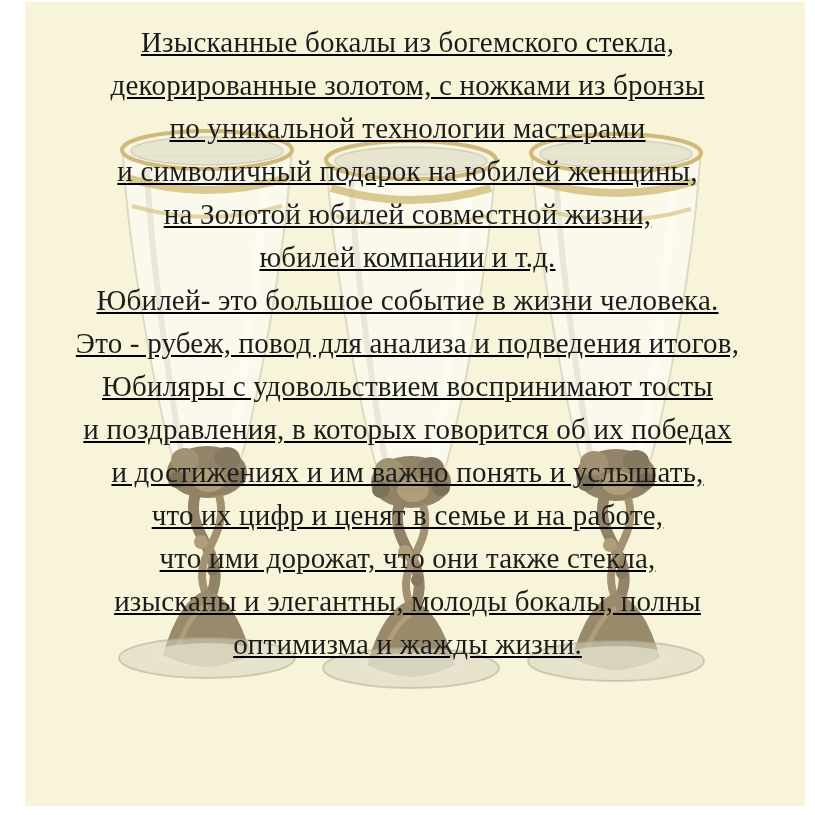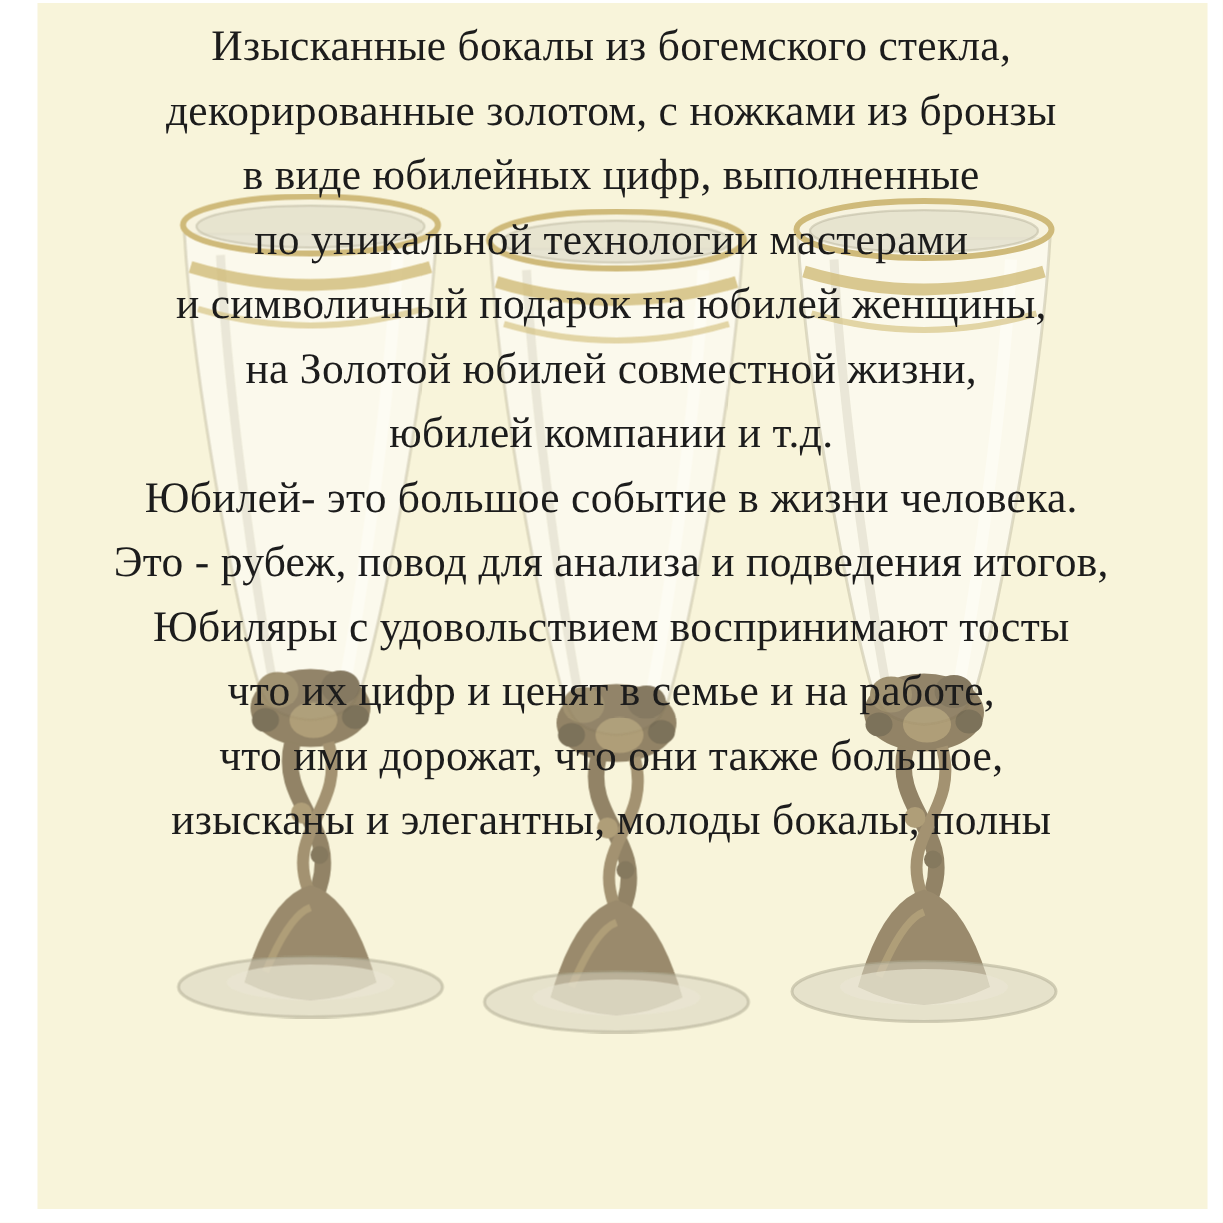--- a/index.html
+++ b/index.html
@@ -31,22 +31,23 @@
     top: -2px;
     width: 815px;
     height: 815px;
   }
   .text-layer {
     position: absolute;
     left: -25px;
     top: -2px;
     width: 815px;
     height: 815px;
-    padding-top: 10px;
+    padding-top: 21px;
     box-sizing: border-box;
+    text-decoration: underline;
   }
   .line {
     width: 815px;
     height: 43px;
     line-height: 43px;
     text-align: center;
     font-size: 29px;
     color: #1c1c1c;
     white-space: nowrap;
     letter-spacing: 0.2px;
@@ -102,27 +103,29 @@
       <g opacity="0.78">
         <use href="#flute" transform="translate(207,150)"></use>
         <use href="#flute" transform="translate(411,160)"></use>
         <use href="#flute" transform="translate(616,153)"></use>
       </g>
     </svg>
 
     <div class="text-layer">
       <div class="line">Изысканные бокалы из богемского стекла,</div>
       <div class="line">декорированные золотом, с ножками из бронзы</div>
-      <div class="line">в виде юбилейных цифр, выполненные</div>
       <div class="line">по уникальной технологии мастерами</div>
       <div class="line">и символичный подарок на юбилей женщины,</div>
       <div class="line">на Золотой юбилей совместной жизни,</div>
       <div class="line">юбилей компании и т.д.</div>
       <div class="line">Юбилей- это большое событие в жизни человека.</div>
       <div class="line">Это - рубеж, повод для анализа и подведения итогов,</div>
       <div class="line">Юбиляры с удовольствием воспринимают тосты</div>
+      <div class="line">и поздравления, в которых говорится об их победах</div>
+      <div class="line">и достижениях и им важно понять и услышать,</div>
       <div class="line">что их цифр и ценят в семье и на работе,</div>
-      <div class="line">что ими дорожат, что они также большое,</div>
+      <div class="line">что ими дорожат, что они также стекла,</div>
       <div class="line">изысканы и элегантны, молоды бокалы, полны</div>
+      <div class="line">оптимизма и жажды жизни.</div>
     </div>
 
   </div>
 </div>
 
 </body></html>

